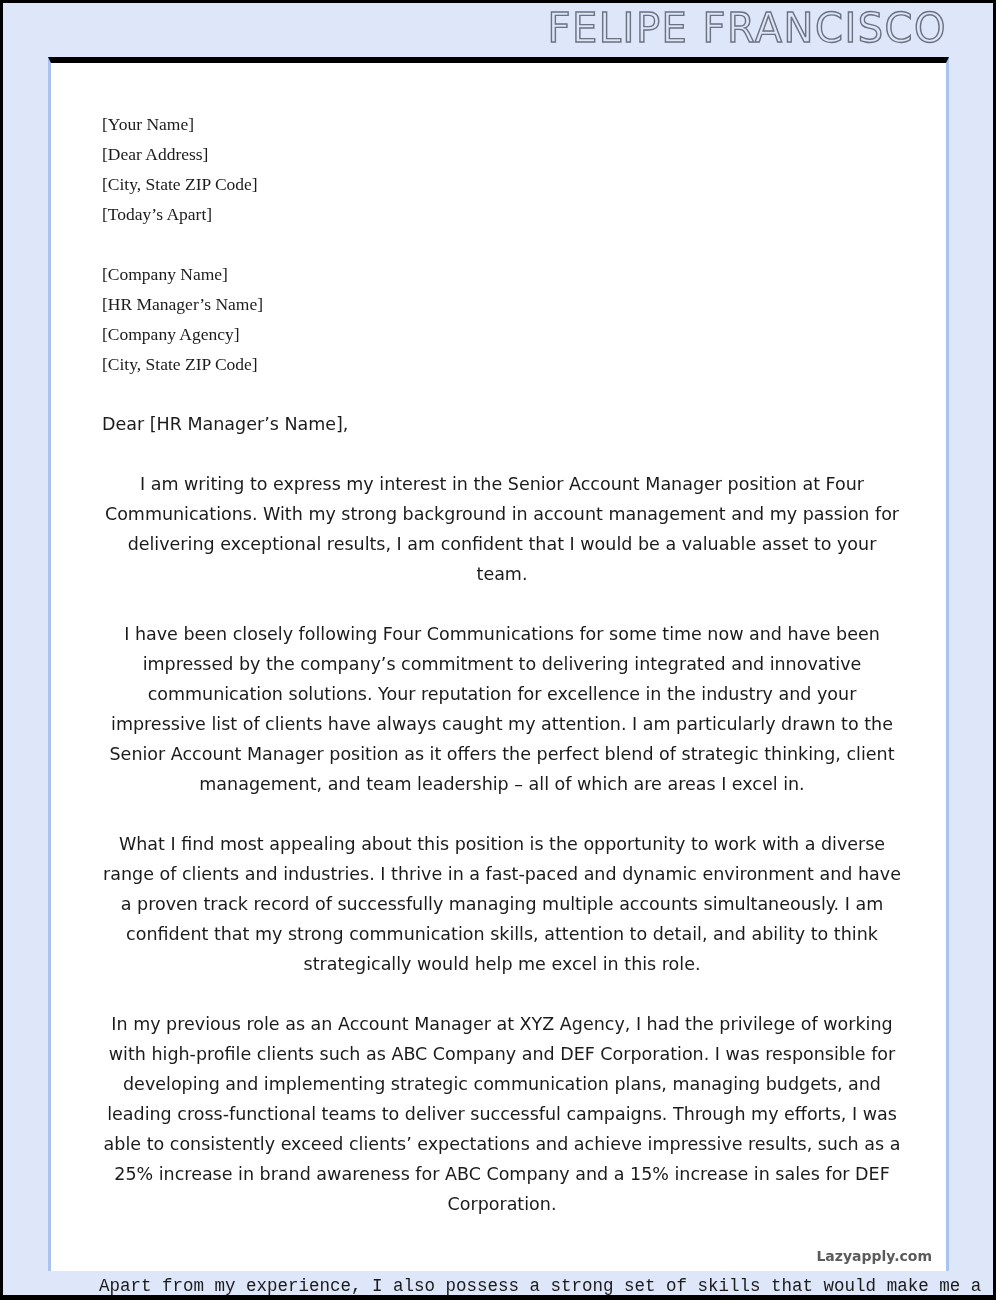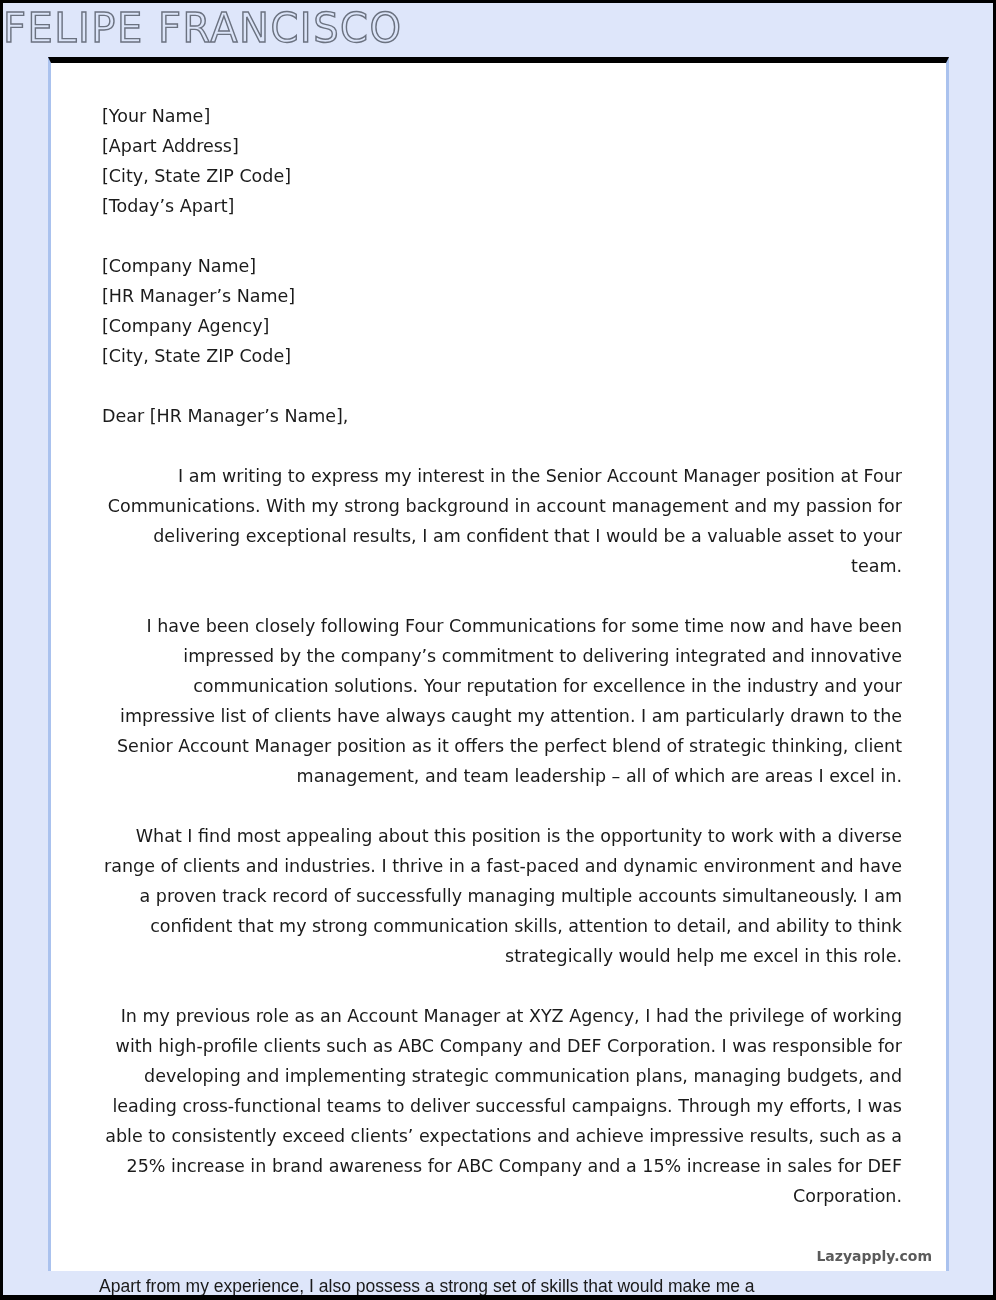--- a/index.html
+++ b/index.html
@@ -29,20 +29,21 @@
   
   #letterhead {
     position: absolute;
     left: 0;
     top: 0;
     width: 990px;
     height: 54px;
     background: #dee6fa;
     display: flex;
     align-items: center;
+    justify-content: flex-end;
     padding-right: 46px;
     box-sizing: border-box;
   }
   #letterhead-name {
     font-family: "DejaVu Sans", sans-serif;
     font-size: 40px;
     line-height: 40px;
     font-weight: 400;
     letter-spacing: 1.5px;
     color: #dce5f9;
@@ -72,53 +73,54 @@
     left: 51px;
     top: 38px;
     width: 800px;
     font-family: "DejaVu Sans", sans-serif;
     font-size: 17.5px;
     line-height: 30px;
     color: #1b1b1b;
   }
 
   .addr-block {
-    margin: 0 0 30px 0;
+    margin: 8px 0 30px 0;
+    font-family: Liberation Serif, serif;
   }
   .addr-line {
     display: block;
     white-space: nowrap;
   }
   .salutation {
     margin: 0 0 30px 0;
   }
   .body-para {
     margin: 0 0 30px 0;
-    text-align: right;
+    text-align: center;
   }
 
   
   #watermark {
     position: absolute;
     right: 14px;
     bottom: 6px;
     font-family: "DejaVu Sans", sans-serif;
     font-size: 14px;
     line-height: 18px;
     color: #5b5b5b;
     font-weight: bold;
   }
 
   
   #overflow-line {
     position: absolute;
     left: 96px;
     top: 1268px;
     width: 850px;
-    font-family: Liberation Sans, sans-serif;
+    font-family: Liberation Mono, monospace;
     font-size: 17.5px;
     line-height: 30px;
     color: #1b1b1b;
     white-space: nowrap;
   }
 </style>
 </head>
 <body>
 
 <div id="page-frame">
@@ -126,21 +128,21 @@
   <div id="letterhead">
     <div id="letterhead-name">FELIPE FRANCISCO</div>
   </div>
 
   <div id="letter-page">
 
     <div id="letter-body">
 
       <div class="addr-block">
         <span class="addr-line">[Your Name]</span>
-        <span class="addr-line">[Apart Address]</span>
+        <span class="addr-line">[Dear Address]</span>
         <span class="addr-line">[City, State ZIP Code]</span>
         <span class="addr-line">[Today’s Apart]</span>
       </div>
 
       <div class="addr-block">
         <span class="addr-line">[Company Name]</span>
         <span class="addr-line">[HR Manager’s Name]</span>
         <span class="addr-line">[Company Agency]</span>
         <span class="addr-line">[City, State ZIP Code]</span>
       </div>

